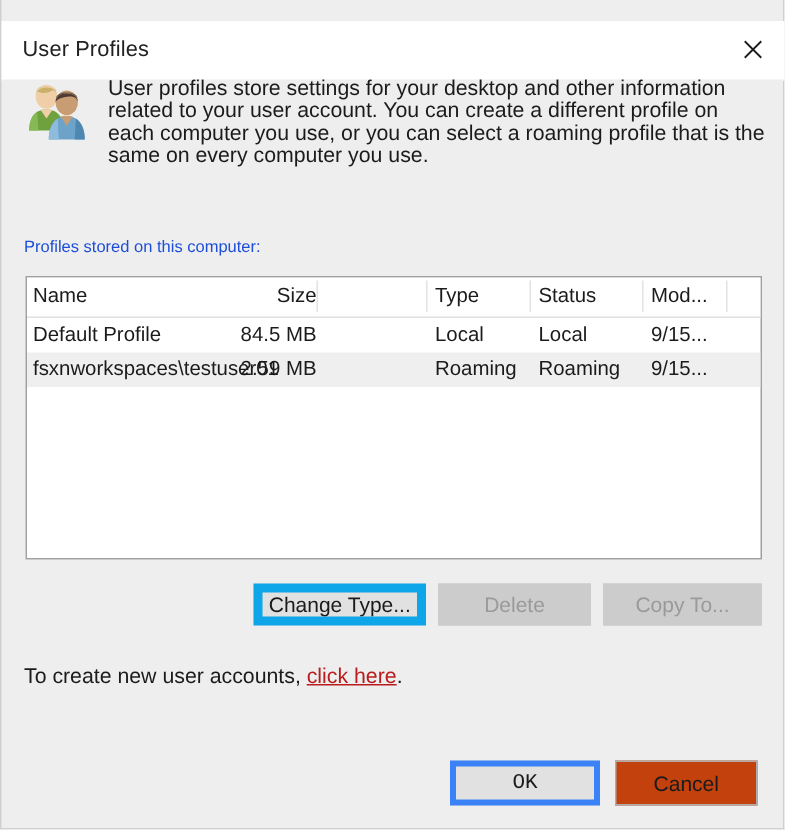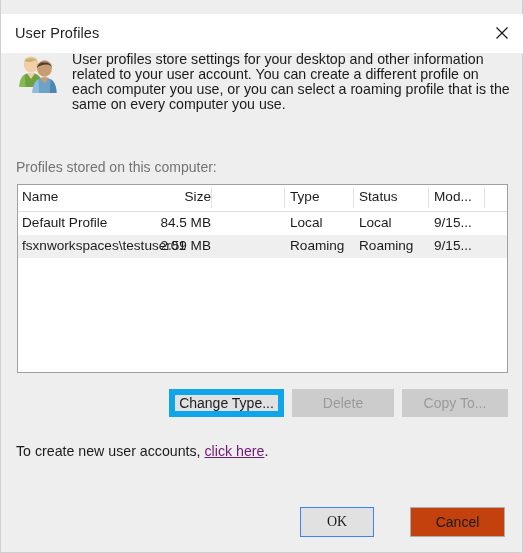--- a/index.html
+++ b/index.html
@@ -69,22 +69,22 @@
     font-size: 14.2px;
     color: #1b1b1b;
     line-height: 15px;
   }
 
   
   #list-label {
     position: absolute;
     left: 15px;
     top: 159px;
-    font-size: 14px;
-    color: #737373;
+    font-size: 11px;
+    color: #1d4ed8;
   }
 
   
   #listbox {
     position: absolute;
     left: 16px;
     top: 184px;
     width: 491px;
     height: 189px;
     box-sizing: border-box;
@@ -173,32 +173,32 @@
 
   
   #link-line {
     position: absolute;
     left: 15px;
     top: 443px;
     font-size: 14.2px;
     color: #1b1b1b;
   }
   #link-line a {
-    color: #701a75;
+    color: #b91c1c;
   }
 
   
   #btn-ok {
     position: absolute;
     left: 299px; top: 507px;
-    width: 74px; height: 30px;
+    width: 100px; height: 30px;
     box-sizing: border-box;
     background: #e1e1e1;
-    border: 1px solid #3b82f6;
-    font-family: Liberation Serif, serif;
+    border: 4px solid #3b82f6;
+    font-family: Liberation Mono, monospace;
     font-size: 14px;
     color: #1b1b1b;
     display: flex; align-items: center; justify-content: center;
     cursor: default;
   }
   #btn-cancel {
     position: absolute;
     left: 409px; top: 507px;
     width: 95px; height: 30px;
     box-sizing: border-box;

